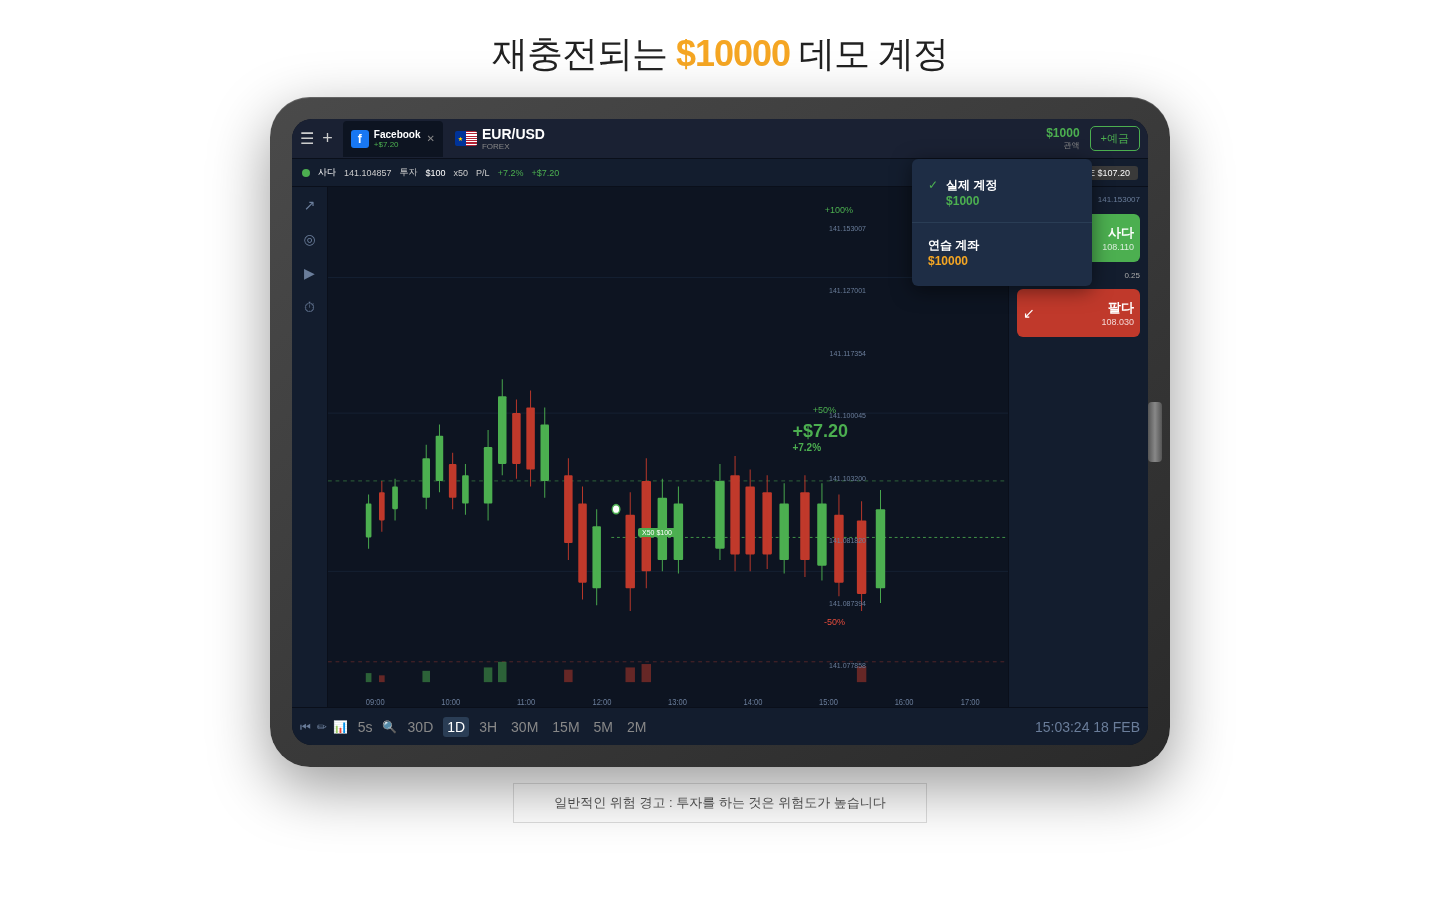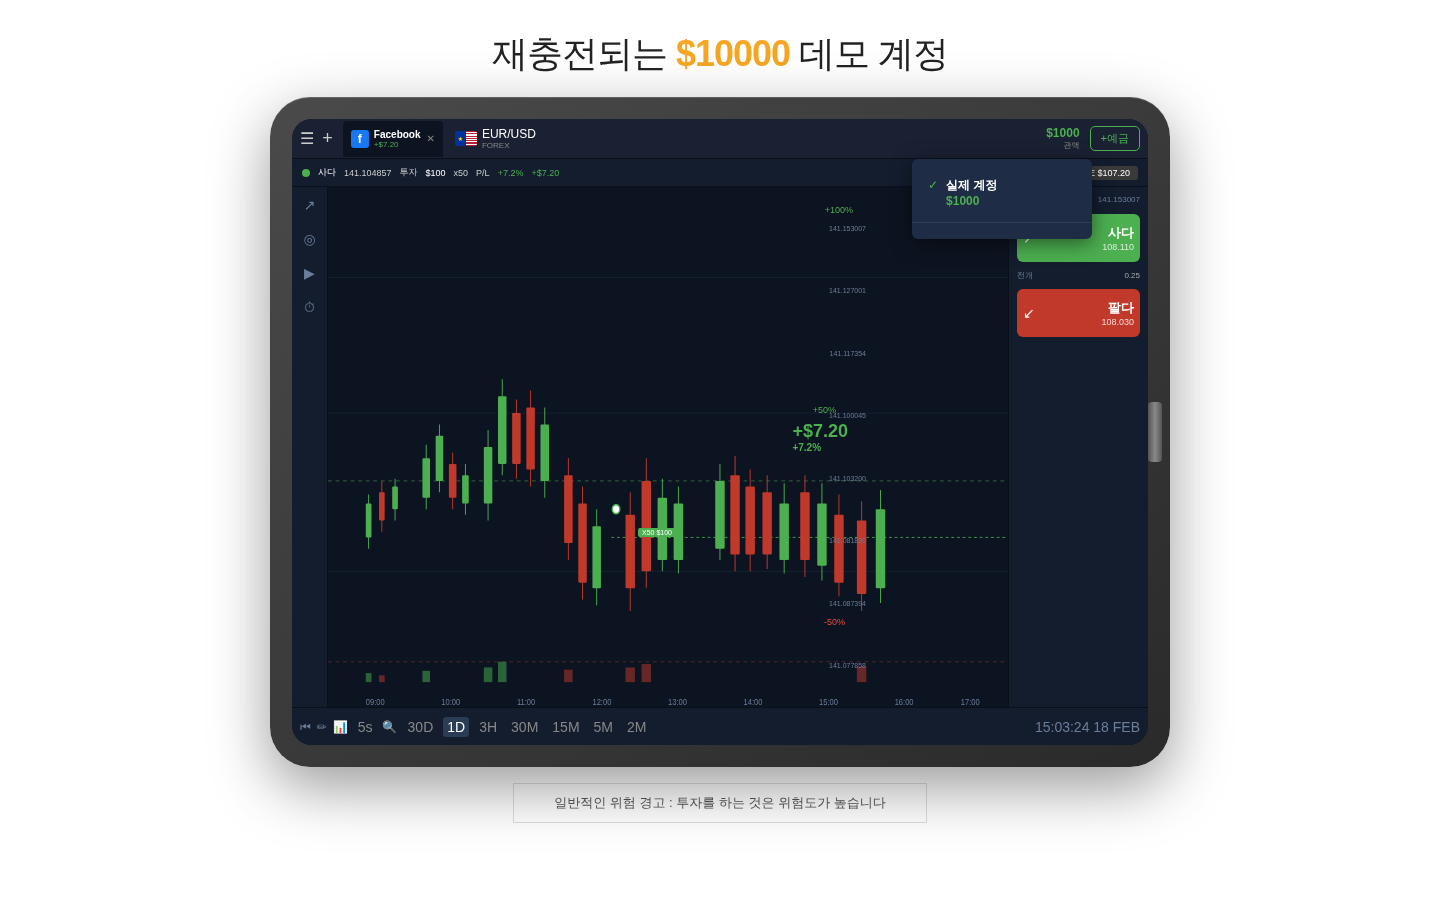--- a/index.html
+++ b/index.html
@@ -169,22 +169,22 @@
       height: 15px;
       background: repeating-linear-gradient(#b22234 0px, #b22234 1.15px, #fff 1.15px, #fff 2.3px);
     }
 
     .eurusd-text {
       display: flex;
       flex-direction: column;
     }
     .eurusd-name {
       color: #fff;
-      font-size: 12px;
-      font-weight: 400;
+      font-size: 14px;
+      font-weight: 700;
       text-align: right;
     }
     .eurusd-sub {
       color: #888;
       font-size: 8px;
     }
 
     .header-spacer { flex: 1; }
 
     .balance-area {
@@ -566,20 +566,26 @@
 
       <div class="account-dropdown">
         <div class="dropdown-item active">
           <span class="checkmark">✓</span>
           <div class="dropdown-item-text">
             <div class="dropdown-item-name">실제 계정</div>
             <div class="dropdown-item-amount green">$1000</div>
           </div>
         </div>
         <div class="dropdown-divider"></div>
+        <div class="dropdown-item">
+          <div class="dropdown-item-text">
+            <div class="dropdown-item-name">연습 계좌</div>
+            <div class="dropdown-item-amount orange">$10000</div>
+          </div>
+        </div>
       </div>
 
       <div class="trade-bar">
         <div class="trade-bar-dot"></div>
         <span class="trade-bar-text highlight">사다</span>
         <span class="trade-bar-text">141.104857</span>
         <span class="trade-bar-text">투자</span>
         <span class="trade-bar-text highlight">$100</span>
         <span class="trade-bar-text">x50</span>
         <span class="trade-bar-text">P/L</span>

